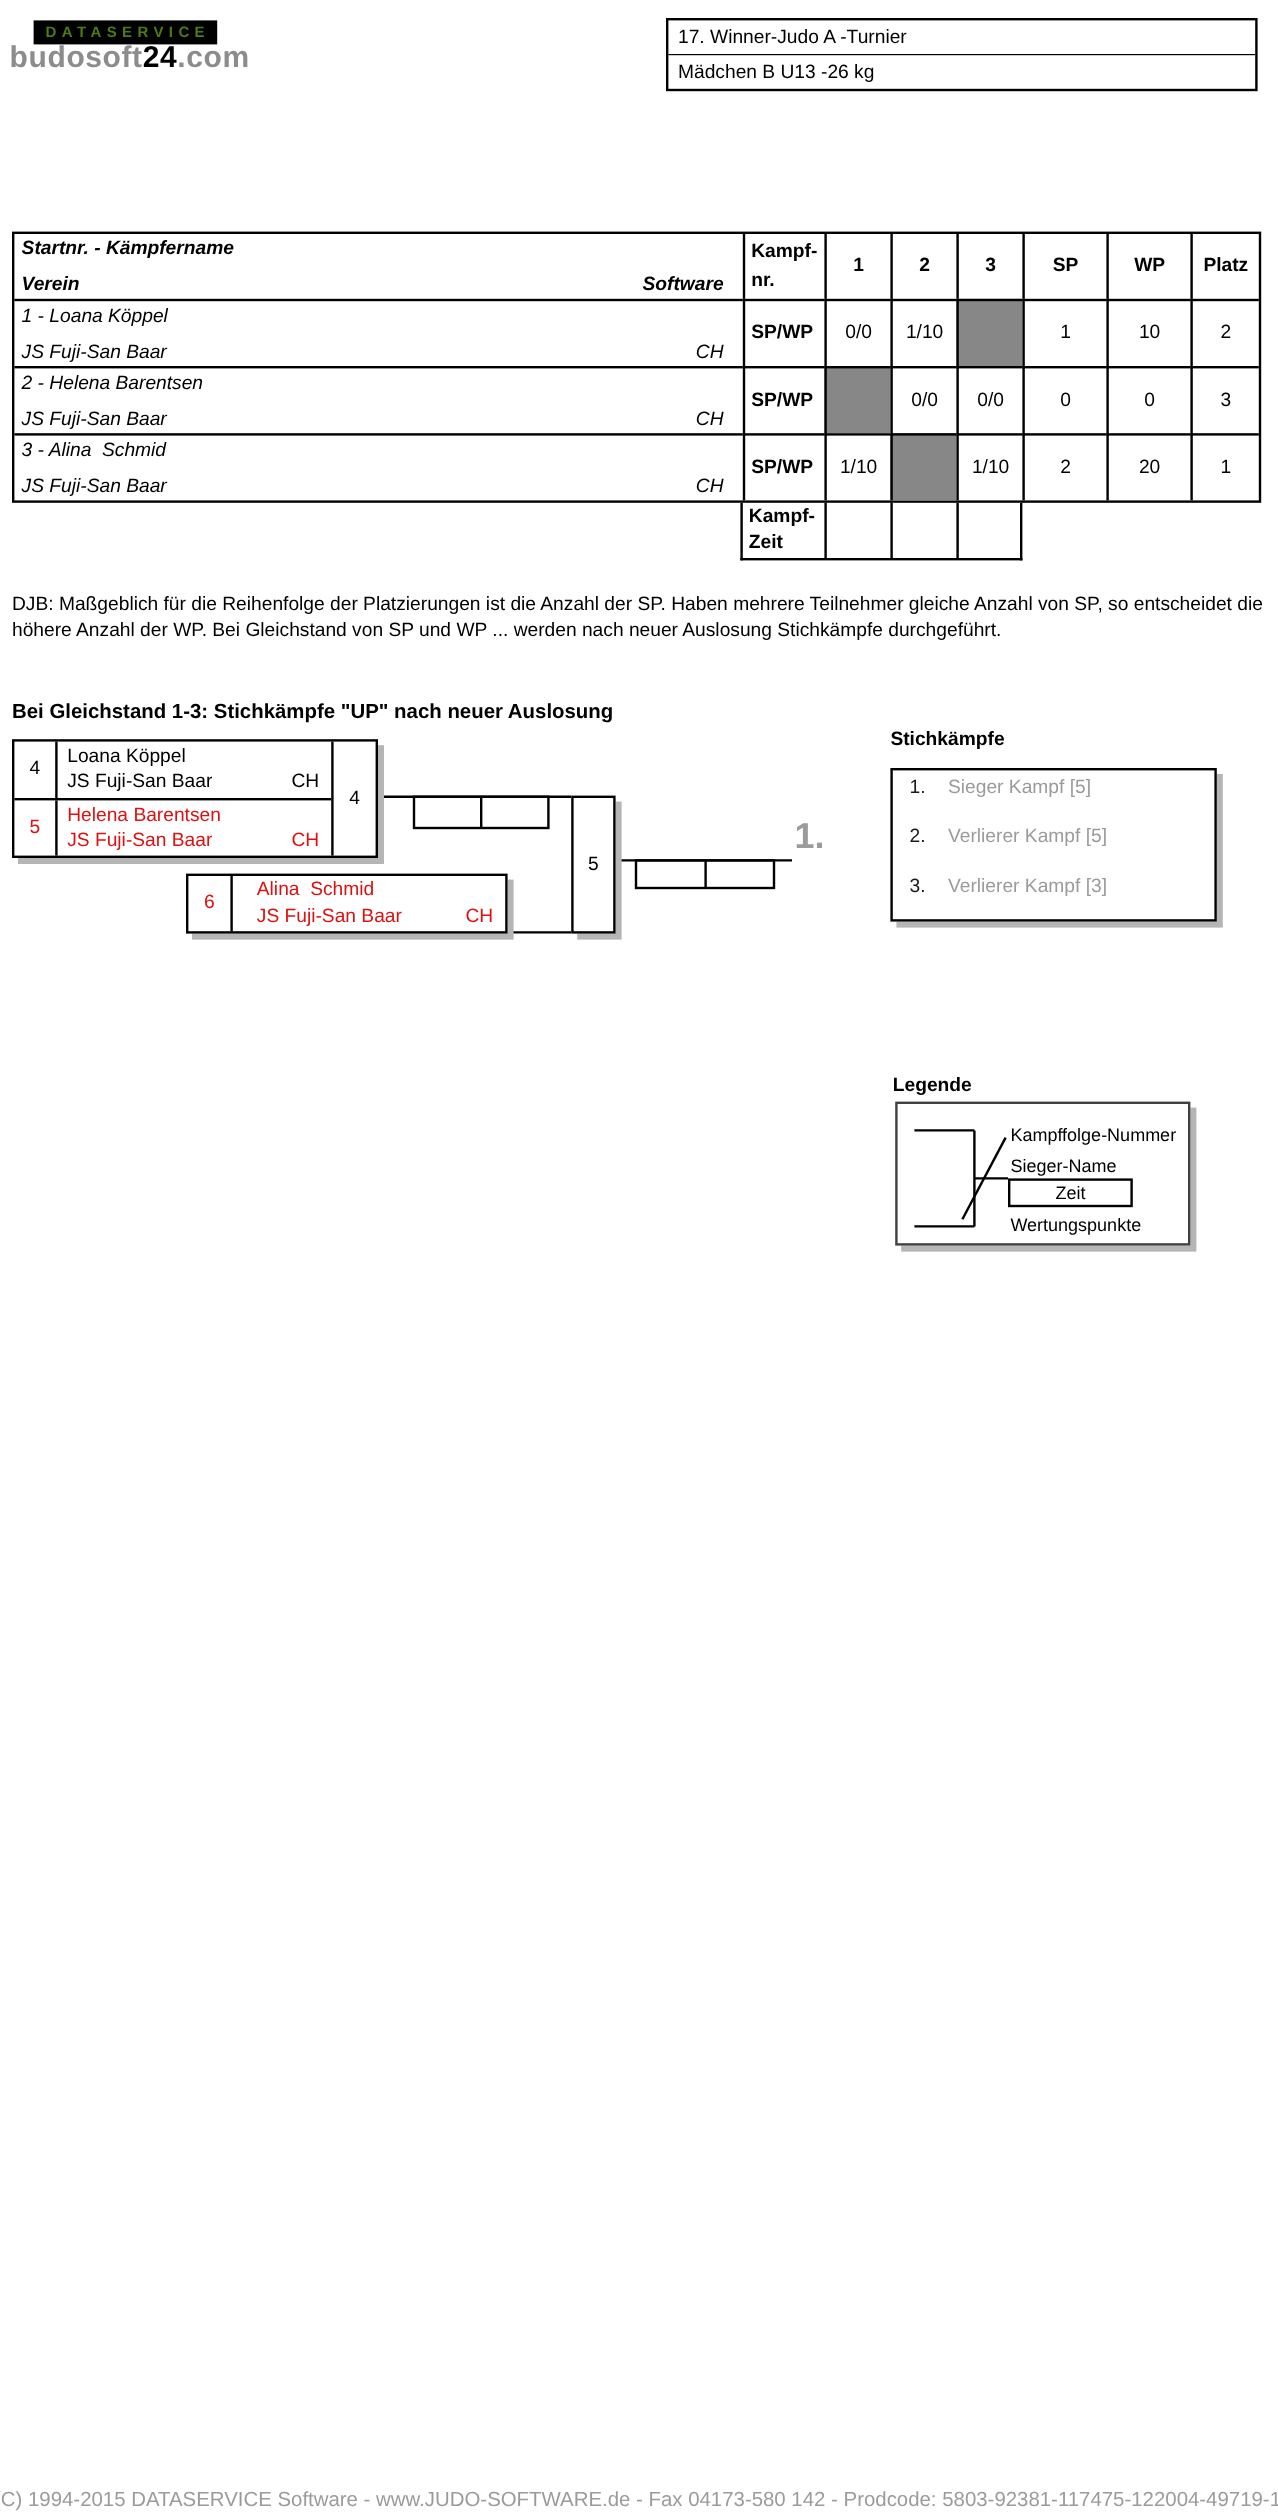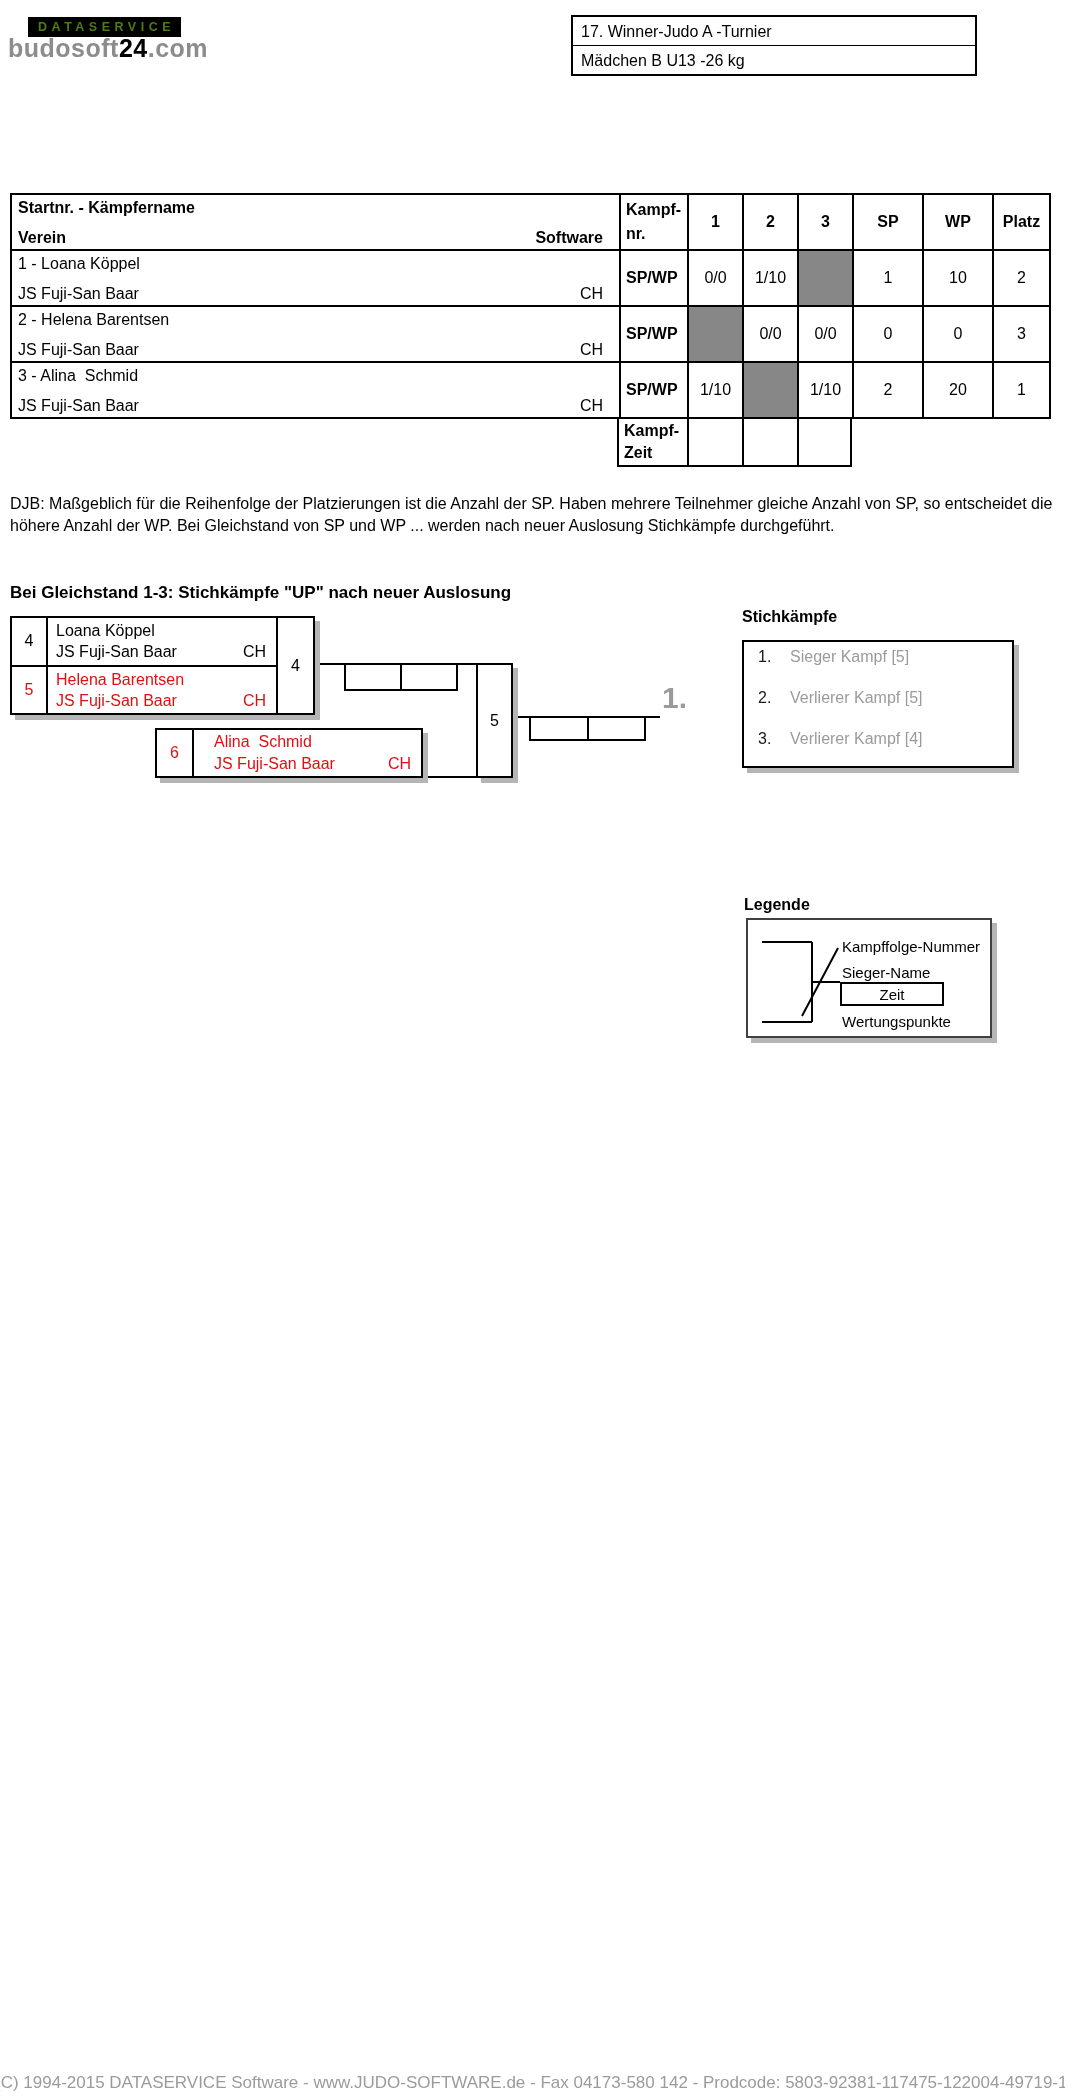--- a/index.html
+++ b/index.html
@@ -10,35 +10,35 @@
   }
   .abs { position:absolute; }
 
   
   .logo-box { left:28px; top:17px; background:#000; color:#4d7c0f;
     font-size:12.5px; font-weight:bold; letter-spacing:4.5px; padding:3px 6px 3px 10px; }
   .logo-url { left:8px; top:34px; font-size:25px; font-weight:bold; color:#8c8c8c; letter-spacing:0.5px; }
   .logo-url .num { color:#000000; }
 
   
-  .info1 { left:555px; top:15px; width:406px; height:61px; border:2px solid #000; font-size:16px;margin-left:16px; }
+  .info1 { left:555px; top:15px; width:493px; height:61px; border:2px solid #000; font-size:16px; }
   .info1 .row { height:28px; padding:6px 0 0 8px; }
   .info1 .row:first-child { border-bottom:1px solid #000; height:29px; }
   .info2 { left:555px; top:76px; width:466px; height:95px; border:2px solid #000; border-top:none; font-size:16px; }
   .info2 .row { height:22px; padding:4px 0 0 8px; position:relative; }
   .info2 .loc { position:absolute; left:312px; top:4px; }
 
   
   .rtable { left:10px; top:193px; border:2px solid #000;
     display:grid; grid-template-columns:607px 68px 55px 55px 55px 70px 70px 57px;
     grid-template-rows:54px 56px 56px 56px; font-size:16px; }
   .c { position:relative; }
   .bl { border-left:2px solid #000; }
   .bt { border-top:2px solid #000; }
-  .cA { padding:4px 6px 3px 6px; display:flex; flex-direction:column; justify-content:center; }
+  .cA { padding:4px 6px 3px 6px; display:flex; flex-direction:column; justify-content:center;font-style:italic; }
   .cA .l2 { display:flex; justify-content:space-between;margin-top:12px; }
   .cA .vb { padding-right:10px; }
   .hd { font-weight:bold; }
   .cK { display:flex; align-items:center; padding-left:5px; font-weight:bold; }
   .hK { padding:3px 0 0 5px; font-weight:bold; line-height:24px; }
   .cV { display:flex; align-items:center; justify-content:center; }
   .gray { background:#878787; }
   .name { white-space:pre; }
 
   .kzeit { left:617px; top:419px; width:235px; height:48px; border:2px solid #000; border-top:none;
@@ -237,21 +237,21 @@
     <div class="sk-item">
       <span class="n">1.</span>
         <span class="t">Sieger Kampf [5]</span>
     </div>
     <div class="sk-item">
       <span class="n">2.</span>
         <span class="t">Verlierer Kampf [5]</span>
     </div>
     <div class="sk-item">
       <span class="n">3.</span>
-        <span class="t">Verlierer Kampf [4]</span>
+        <span class="t">Verlierer Kampf [3]</span>
     </div>
   </div>
 
   <div class="abs lg-head">Legende</div>
   <div class="abs lg-box shadow">
     <svg width="246" height="120" viewBox="0 0 246 120" style="position:absolute;left:0;top:0">
       <path d="M14,22 H64" stroke="#000" stroke-width="2" fill="none"></path>
       <path d="M64,22 V102" stroke="#000" stroke-width="2" fill="none"></path>
       <path d="M14,102 H64" stroke="#000" stroke-width="2" fill="none"></path>
       <path d="M64,62 H92" stroke="#000" stroke-width="2" fill="none"></path>

